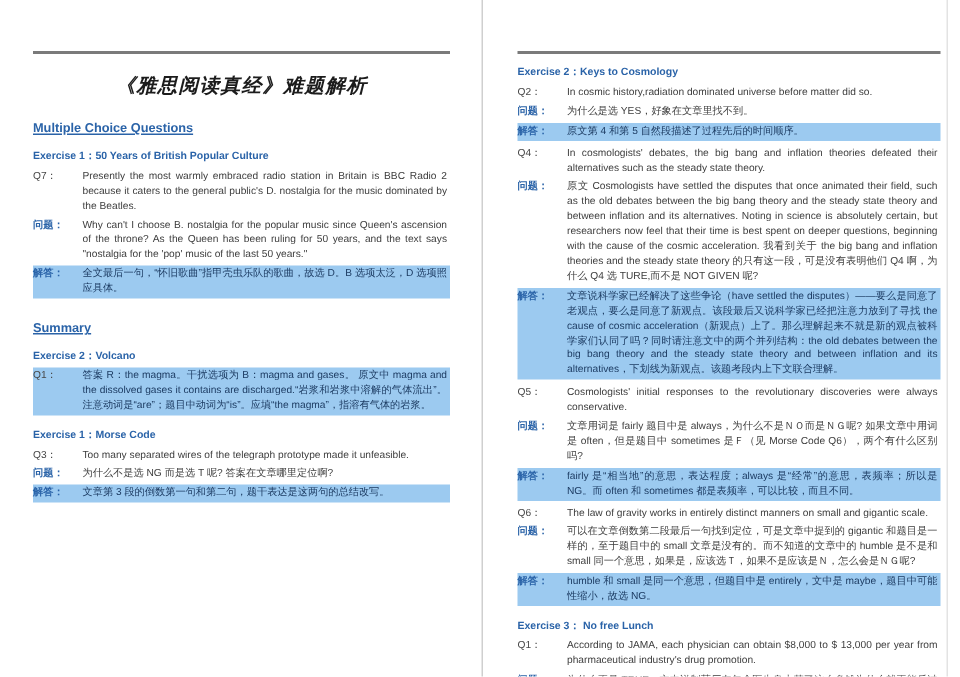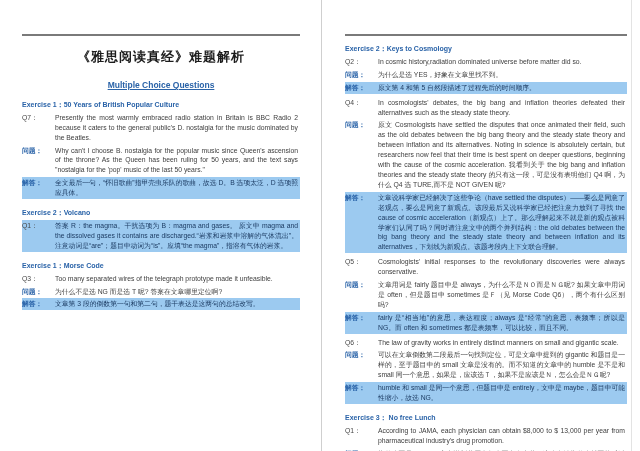--- a/index.html
+++ b/index.html
@@ -10,29 +10,29 @@
   }
   .page{position:absolute;top:0;height:451px;background:#fff;overflow:hidden;}
   .page-left{left:0;width:321px;border-right:1px solid #cfcfcf;}
   .page-right{left:322px;width:309px;border-right:1px solid #e3e3e3;}
   .inner{padding-top:34px;}
   .page-left .inner{margin:0 21px 0 22px;}
   .page-right .inner{margin:0 4px 0 23px;}
   .toprule{height:2px;background:#7a7a7a;}
   .doc-title{
     font-size:13px;font-weight:bold;color:#1c1c1c;text-align:center;
-    margin:12px 0 0 0;letter-spacing:1px;
+    margin:12px 0 0 0;letter-spacing:1px;font-style:italic;
   }
   .main-heading{
     font-size:10.5px;font-weight:bold;color:#2a63a8;margin:17px 0 0 0;
   }
   .blk{font-size:6.8px;line-height:9.9px;color:#3d3d3d;text-align:justify;}
   .subhead{
     font-size:8.5px;font-weight:bold;color:#2a63a8;text-decoration:underline;
-    margin:15px 0 9px 0;text-align:center;
+    margin:15px 0 9px 0;text-align:left;
   }
   .exercise{
     font-size:7px;font-weight:bold;color:#2a63a8;margin:9px 0 2px 0;text-align:left;
   }
   .item,.ask,.ans{position:relative;padding:1px 2px 1px 33px;margin-bottom:1px;}
   .lbl{position:absolute;left:0;top:1px;white-space:nowrap;}
   .item .lbl{color:#474747;}
   .ask .lbl,.ans .lbl{color:#2a63a8;font-weight:bold;}
   .ans,.hl{background:#9ccaf0;color:#1d3c63;}
   .ans{margin-bottom:3px;}
@@ -44,20 +44,21 @@
 <div class="page page-left">
   <div class="inner">
     <div class="toprule"></div>
     <div class="doc-title">《雅思阅读真经》难题解析</div>
     <div class="blocks">
         <div class="blk subhead">Multiple Choice Questions</div>
         <div class="blk exercise">Exercise 1：50 Years of British Popular Culture</div>
         <div class="blk item"><span class="lbl">Q7：</span><span class="txt">Presently the most warmly embraced radio station in Britain is BBC Radio 2 because it caters to the general public's D. nostalgia for the music dominated by the Beatles.</span></div>
         <div class="blk ask"><span class="lbl">问题：</span><span class="txt">Why can't I choose B. nostalgia for the popular music since Queen's ascension of the throne? As the Queen has been ruling for 50 years, and the text says "nostalgia for the 'pop' music of the last 50 years."</span></div>
         <div class="blk ans"><span class="lbl">解答：</span><span class="txt">全文最后一句，“怀旧歌曲”指甲壳虫乐队的歌曲，故选 D。B 选项太泛，D 选项照应具体。</span></div>
+        <div class="blk subhead">Summary</div>
         <div class="blk exercise">Exercise 2：Volcano</div>
         <div class="blk item hl"><span class="lbl">Q1：</span><span class="txt">答案 R：the magma。干扰选项为 B：magma and gases。 原文中 magma and the dissolved gases it contains are discharged.“岩浆和岩浆中溶解的气体流出”。注意动词是“are”；题目中动词为“is”。应填“the magma”，指溶有气体的岩浆。</span></div>
         <div class="blk exercise">Exercise 1：Morse Code</div>
         <div class="blk item"><span class="lbl">Q3：</span><span class="txt">Too many separated wires of the telegraph prototype made it unfeasible.</span></div>
         <div class="blk ask"><span class="lbl">问题：</span><span class="txt">为什么不是选 NG 而是选 T 呢? 答案在文章哪里定位啊?</span></div>
         <div class="blk ans"><span class="lbl">解答：</span><span class="txt">文章第 3 段的倒数第一句和第二句，题干表达是这两句的总结改写。</span></div>
       </div>
   </div>
 </div>
 

